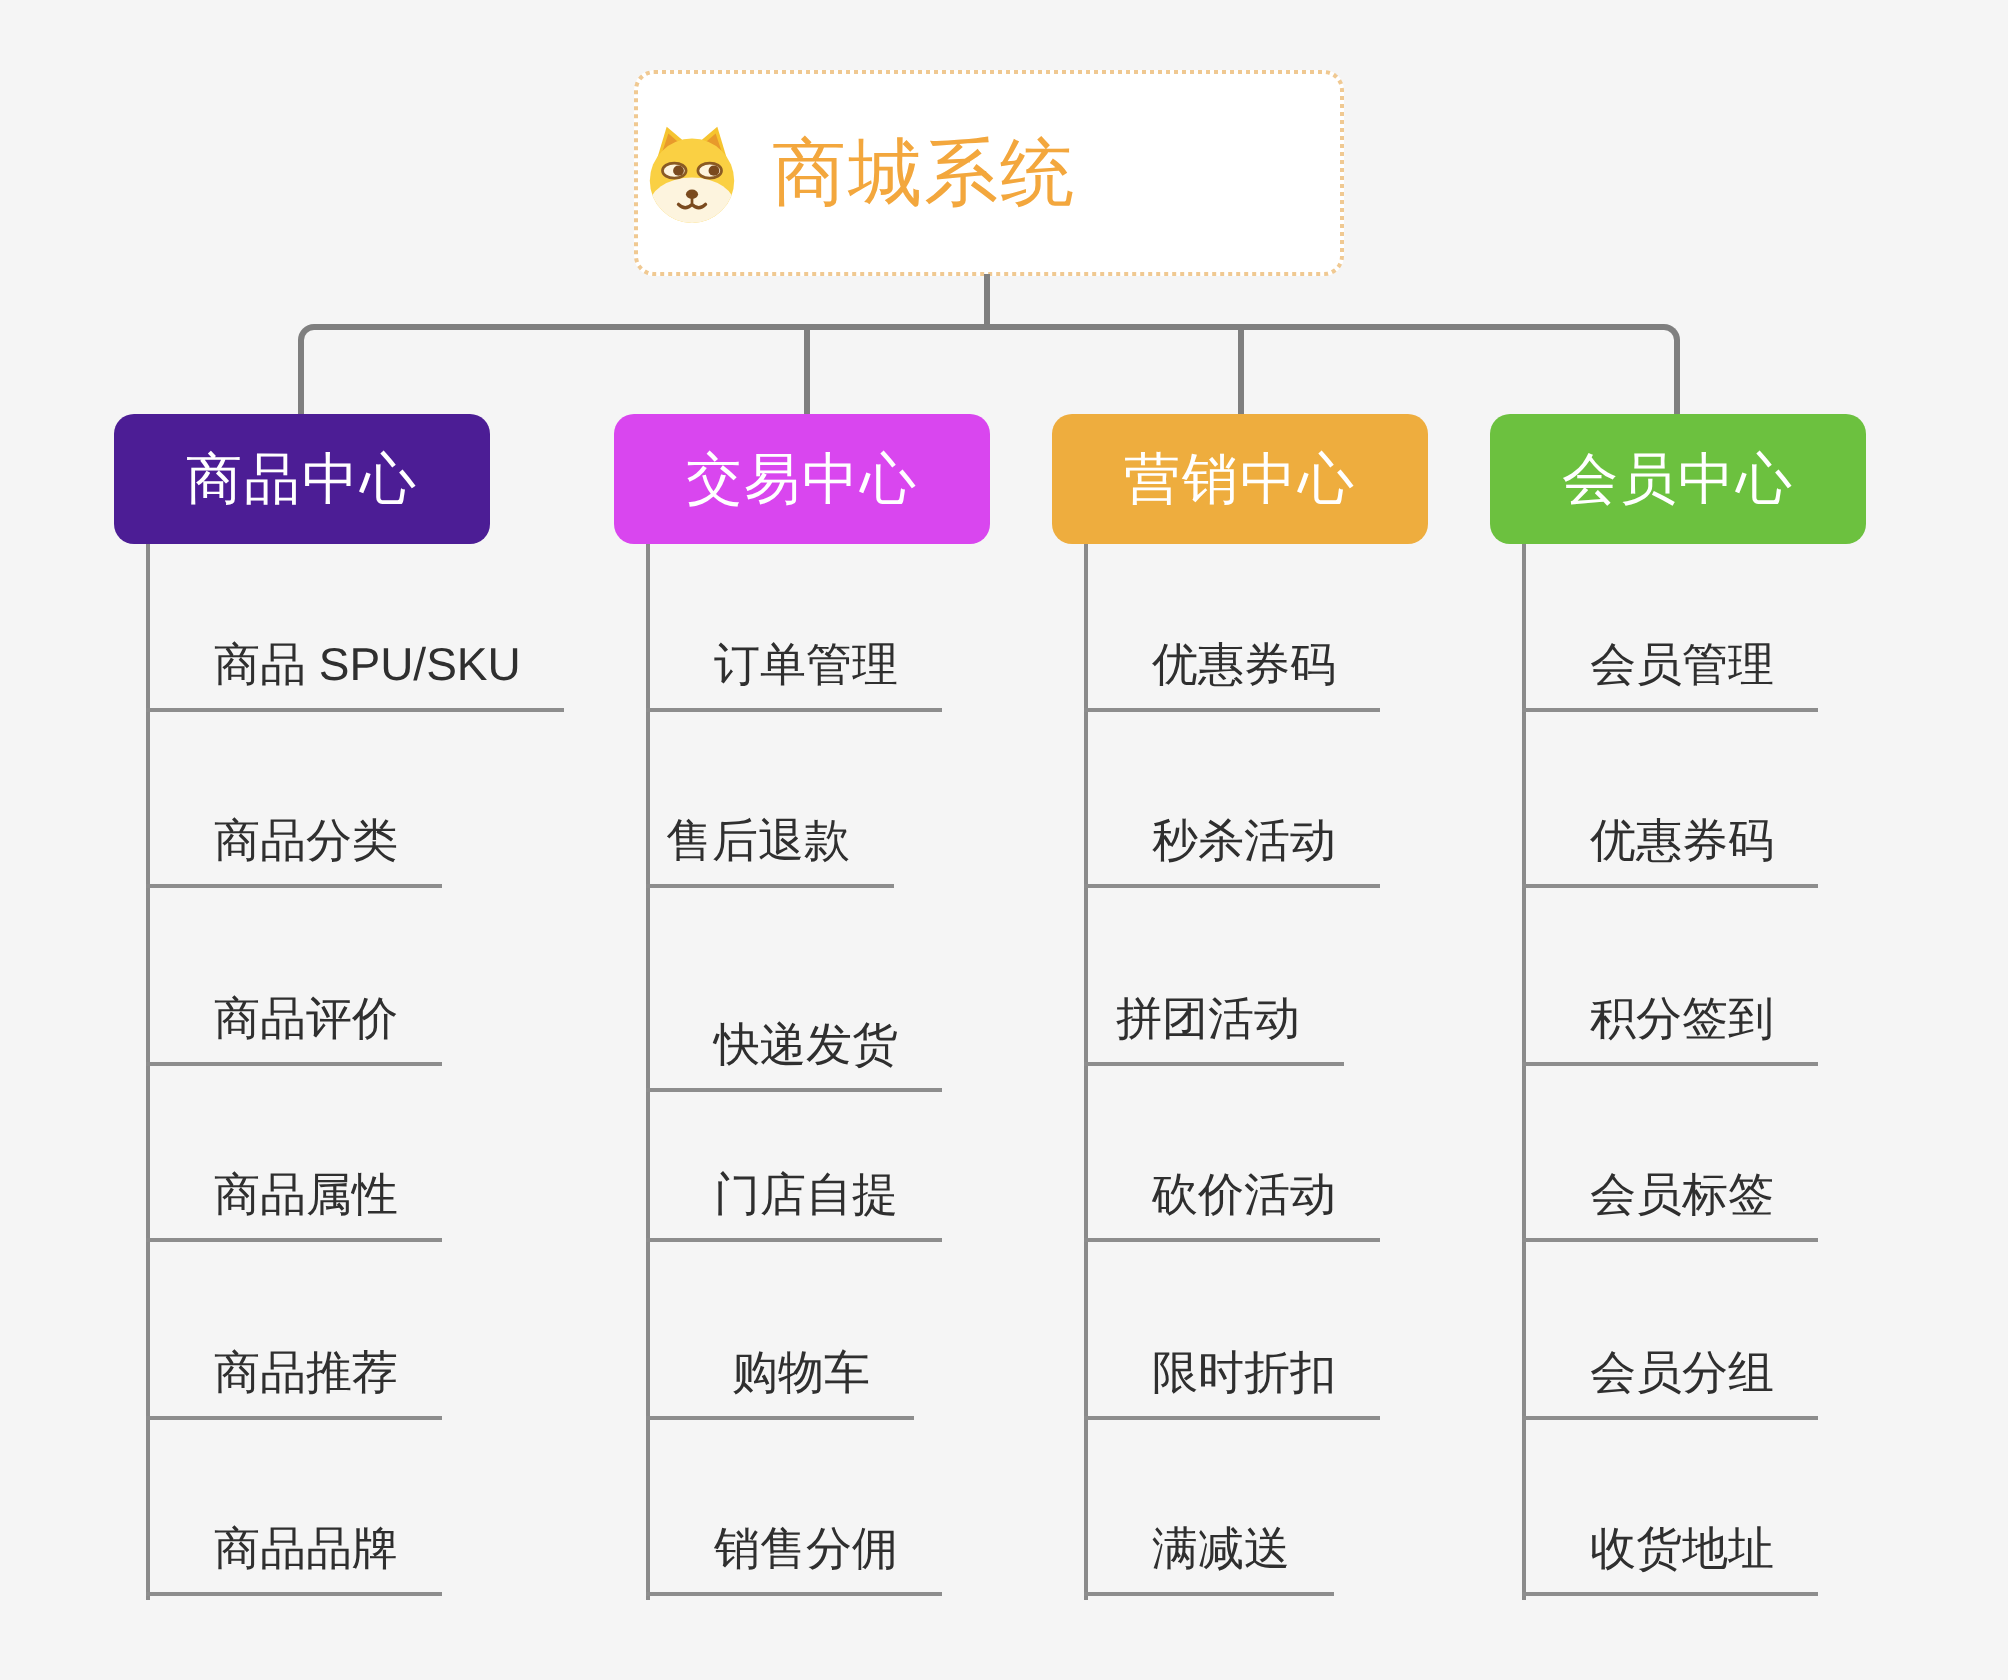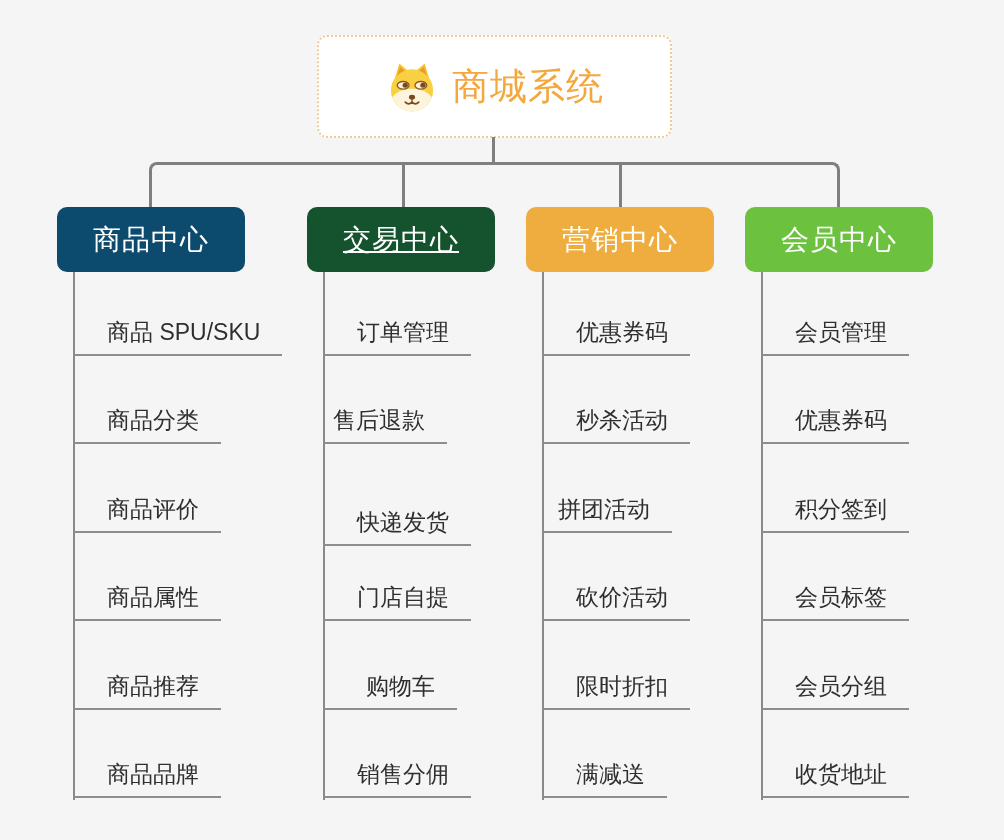--- a/index.html
+++ b/index.html
@@ -6,21 +6,21 @@
   body {
     width:1004px; height:840px; position:relative; overflow:hidden;
     background:#f5f5f5;
     font-family:"Liberation Sans", sans-serif;
   }
   
   .root-node {
     position:absolute; left:317px; top:35px; width:355px; height:103px;
     background:#ffffff; border:2px dotted #f0c992; border-radius:10px;
     box-sizing:border-box;
-    display:flex; align-items:center; justify-content:center; gap:13px;
+    display:flex; align-items:center; gap:13px;
   }
   .root-title {
     font-size:37px; letter-spacing:1px; line-height:1;
     color:#f3a73d;
   }
   .mascot { width:54px; height:54px; flex:0 0 auto; }
   
   .joint-line {
     position:absolute; left:492px; top:137px; width:3px; height:28px;
     background:#7f7f7f;
@@ -87,29 +87,29 @@
 </div>
 
 <div class="joint-line"></div>
 
 <div class="bracket">
   <div class="stub" style="left:250px"></div>
   <div class="stub" style="left:467px"></div>
 </div>
 
 <div id="branch-layer">
-    <div class="branch-node" style="left: 57px; background: #0c4a6e;">商品中心</div>
+    <div class="branch-node" style="left: 57px; background: #4c1d95;">商品中心</div>
     <div class="trunk" style="left: 73px;"></div>
     <div class="child-topic" style="left: 73px; top: 308px;">商品 SPU/SKU</div>
     <div class="child-topic" style="left: 73px; top: 396px;">商品分类</div>
     <div class="child-topic" style="left: 73px; top: 485px;">商品评价</div>
     <div class="child-topic" style="left: 73px; top: 573px;">商品属性</div>
     <div class="child-topic" style="left: 73px; top: 662px;">商品推荐</div>
     <div class="child-topic" style="left: 73px; top: 750px;">商品品牌</div>
-    <div class="branch-node" style="left: 307px; background: #14532d; text-decoration: underline;">交易中心</div>
+    <div class="branch-node" style="left: 307px; background: #d946ef;">交易中心</div>
     <div class="trunk" style="left: 323px;"></div>
     <div class="child-topic" style="left: 323px; top: 308px;">订单管理</div>
     <div class="child-topic" style="left: 323px; top: 396px; padding-left: 10px;">售后退款</div>
     <div class="child-topic" style="left: 323px; top: 498px;">快递发货</div>
     <div class="child-topic" style="left: 323px; top: 573px;">门店自提</div>
     <div class="child-topic" style="left: 323px; top: 662px; padding-left: 43px;">购物车</div>
     <div class="child-topic" style="left: 323px; top: 750px;">销售分佣</div>
     <div class="branch-node" style="left: 526px; background: rgb(238, 173, 62);">营销中心</div>
     <div class="trunk" style="left: 542px;"></div>
     <div class="child-topic" style="left: 542px; top: 308px;">优惠券码</div>

